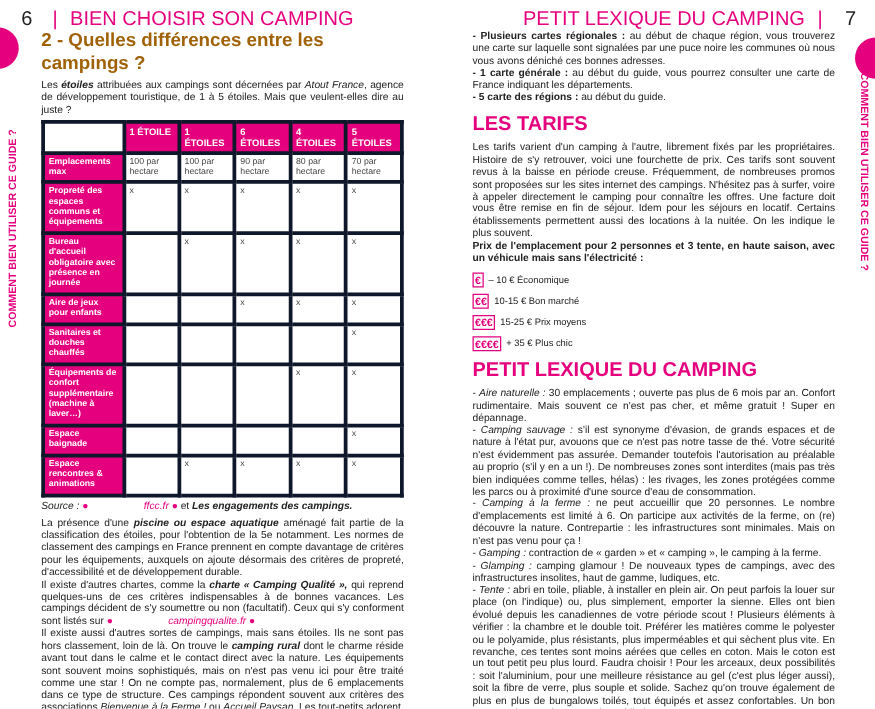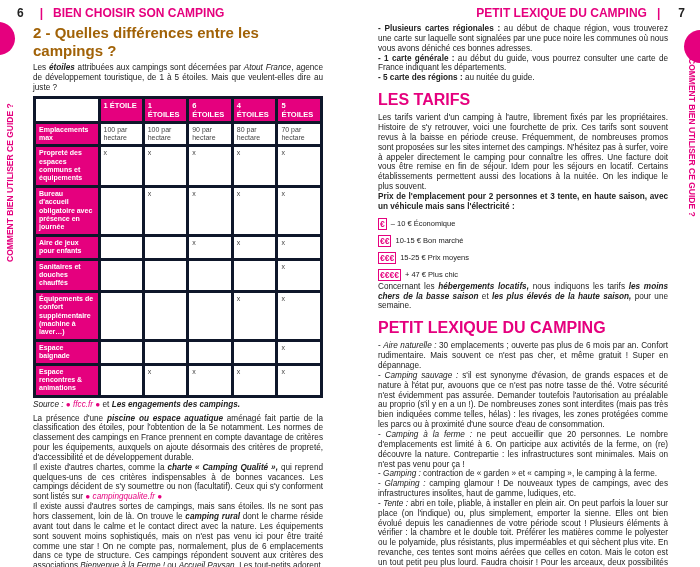--- a/index.html
+++ b/index.html
@@ -1,21 +1,21 @@
 <!DOCTYPE html>
 <html><head>
   <meta charset="utf-8">
   <style>
     * { box-sizing: border-box; margin: 0; padding: 0; }
     html, body { width: 700px; height: 567px; overflow: hidden; background: #fff; }
     body { font-family: "Liberation Sans", sans-serif; color: #222; font-size: 8.2px; line-height: 1.2; position: relative; }
     .page-left, .page-right { position: absolute; top: 0; height: 567px; }
     .page-left { left: 0; width: 350px; }
     .page-right { left: 350px; width: 350px; text-align: right; }
-    .running-head { position: absolute; top: 6px; font-weight: bold; font-size: 12px; color: #e5007e; white-space: nowrap; }
+    .running-head { position: absolute; top: 6px; font-weight: normal; font-size: 16px; color: #e5007e; white-space: nowrap; }
     .running-head .num { color: #222; }
     .left-head { left: 17px; }
     .left-head .sep { margin: 0 10px 0 16px; }
     .right-head { right: 15px; }
     .right-head .sep { margin: 0 18px 0 10px; }
     .tab-blob-left { position: absolute; left: -18px; top: 22px; width: 33px; height: 33px; background: #e5007e; border-radius: 50%; }
     .tab-blob-right { position: absolute; right: -17px; top: 30px; width: 33px; height: 33px; background: #e5007e; border-radius: 50%; }
     .side-label-left { position: absolute; left: 5px; top: 262px; transform-origin: left top; transform: rotate(-90deg); font-size: 8.5px; font-weight: bold; color: #e5007e; white-space: nowrap; }
     .side-label-right { position: absolute; left: 685px; top: 58px; transform-origin: left top; transform: rotate(90deg) translateY(-12px); font-size: 8.5px; font-weight: bold; color: #e5007e; white-space: nowrap; }
     .col-left { position: absolute; left: 33px; top: 24px; width: 290px; }
@@ -24,21 +24,21 @@
     h3.sub-title { font-size: 16px; font-weight: bold; color: #e5007e; margin: 6px 0 4px; }
     p { text-align: justify; margin-bottom: 0; }
     .mb6 { margin-bottom: 7px; }
     table.stars { border-collapse: collapse; width: 290px; margin: 3px 0 2px; font-size: 7px; }
     table.stars th, table.stars td { border: 3px solid #0f172a; padding: 2px 3px; vertical-align: top; }
     table.stars th { background: #e5007e; color: #fff; font-weight: bold; text-align: left; font-size: 7.5px; height: 14px; }
     table.stars th.corner { background: #fff; }
     table.stars td.rowhead { background: #e5007e; color: #fff; font-weight: bold; width: 65px; }
     table.stars td.cell { width: 45px; color: #444; }
     .source { font-style: italic; margin: 2px 0 4px; }
-    .link { color: #e5007e; font-style: italic; }
+    .link { color: #e5007e; font-style: italic; margin-left: 42px; }
     .bullet { color: #e5007e; font-style: normal; }
     .price-row { display: flex; align-items: center; margin: 3px 0 5px; }
     .price-box { border: 1px solid #e5007e; color: #e5007e; font-weight: bold; font-size: 8.5px; padding: 0 1px; margin-right: 4px; line-height: 10px; }
     .price-text { font-size: 7.5px; }
     .lex-term { font-weight: normal; font-style: italic; }
   </style>
 </head>
 <body>
 
 <div class="page-left">
@@ -157,46 +157,43 @@
   <div class="running-head right-head">
     <span>PETIT LEXIQUE DU CAMPING</span><span class="sep">|</span><span class="num">7</span>
   </div>
   <div class="tab-blob-right"></div>
 </div>
 <div class="side-label-right">COMMENT BIEN UTILISER CE GUIDE ?</div>
 
 <div class="col-right">
   <p><b>- Plusieurs cartes régionales :</b><span> au début de chaque région, vous trouverez une carte sur laquelle sont signalées par une puce noire les communes où nous vous avons déniché ces bonnes adresses.</span></p>
   <p><b>- 1 carte générale :</b><span> au début du guide, vous pourrez consulter une carte de France indiquant les départements.</span></p>
-  <p class="mb6"><b>- 5 carte des régions :</b><span> au nuitée du guide.</span></p>
+  <p class="mb6"><b>- 5 carte des régions :</b><span> au début du guide.</span></p>
 
   <h3 class="sub-title">LES TARIFS</h3>
   <p>Les tarifs varient d'un camping à l'autre, librement fixés par les propriétaires. Histoire de s'y retrouver, voici une fourchette de prix. Ces tarifs sont souvent revus à la baisse en période creuse. Fréquemment, de nombreuses promos sont proposées sur les sites internet des campings. N'hésitez pas à surfer, voire à appeler directement le camping pour connaître les offres. Une facture doit vous être remise en fin de séjour. Idem pour les séjours en locatif. Certains établissements permettent aussi des locations à la nuitée. On les indique le plus souvent.</p>
   <p style="font-weight:bold; margin-bottom:6px">Prix de l'emplacement pour 2 personnes et 3 tente, en haute saison, avec un véhicule mais sans l'électricité :</p>
 
   <div class="price-row">
       <span class="price-box">€</span>
       <span class="price-text">– 10 € Économique</span>
     </div>
   <div class="price-row">
       <span class="price-box">€€</span>
       <span class="price-text">10-15 € Bon marché</span>
     </div>
   <div class="price-row">
       <span class="price-box">€€€</span>
       <span class="price-text">15-25 € Prix moyens</span>
     </div>
   <div class="price-row" style="margin-bottom:1px">
       <span class="price-box">€€€€</span>
-      <span class="price-text">+ 47 € Plus chic</span>
-    </div>
-
-  <p class="mb6">
-    <span>Concernant les </span><b><i>hébergements locatifs,</i></b><span> nous indiquons les tarifs </span><b><i>les moins chers de la basse saison</i></b><span> et </span><b><i>les plus élevés de la haute saison,</i></b><span> pour une semaine.</span>
-  </p>
+      <span class="price-text">+ 35 € Plus chic</span>
+    </div>
+
 
   <h3 class="sub-title">PETIT LEXIQUE DU CAMPING</h3>
   <p>- <span class="lex-term">Aire naturelle :</span><span> 30 emplacements ; ouverte pas plus de 6 mois par an. Confort rudimentaire. Mais souvent ce n'est pas cher, et même gratuit ! Super en dépannage.</span></p>
   <p>- <span class="lex-term">Camping sauvage :</span><span> s'il est synonyme d'évasion, de grands espaces et de nature à l'état pur, avouons que ce n'est pas notre tasse de thé. Votre sécurité n'est évidemment pas assurée. Demander toutefois l'autorisation au préalable au proprio (s'il y en a un !). De nombreuses zones sont interdites (mais pas très bien indiquées comme telles, hélas) : les rivages, les zones protégées comme les parcs ou à proximité d'une source d'eau de consommation.</span></p>
   <p>- <span class="lex-term">Camping à la ferme :</span><span> ne peut accueillir que 20 personnes. Le nombre d'emplacements est limité à 6. On participe aux activités de la ferme, on (re) découvre la nature. Contrepartie : les infrastructures sont minimales. Mais on n'est pas venu pour ça !</span></p>
   <p>- <span class="lex-term">Gamping :</span><span> contraction de « garden » et « camping », le camping à la ferme.</span></p>
   <p>- <span class="lex-term">Glamping :</span><span> camping glamour ! De nouveaux types de campings, avec des infrastructures insolites, haut de gamme, ludiques, etc.</span></p>
   <p>- <span class="lex-term">Tente :</span><span> abri en toile, pliable, à installer en plein air. On peut parfois la louer sur place (on l'indique) ou, plus simplement, emporter la sienne. Elles ont bien évolué depuis les canadiennes de votre période scout ! Plusieurs éléments à vérifier : la chambre et le double toit. Préférer les matières comme le polyester ou le polyamide, plus résistants, plus imperméables et qui sèchent plus vite. En revanche, ces tentes sont moins aérées que celles en coton. Mais le coton est un tout petit peu plus lourd. Faudra choisir ! Pour les arceaux, deux possibilités : soit l'aluminium, pour une meilleure résistance au gel (c'est plus léger aussi), soit la fibre de verre, plus souple et solide. Sachez qu'on trouve également de plus en plus de bungalows toilés, tout équipés et assez confortables. Un bon compromis entre la tente et le mobile home.</span></p>
 
 </div>

